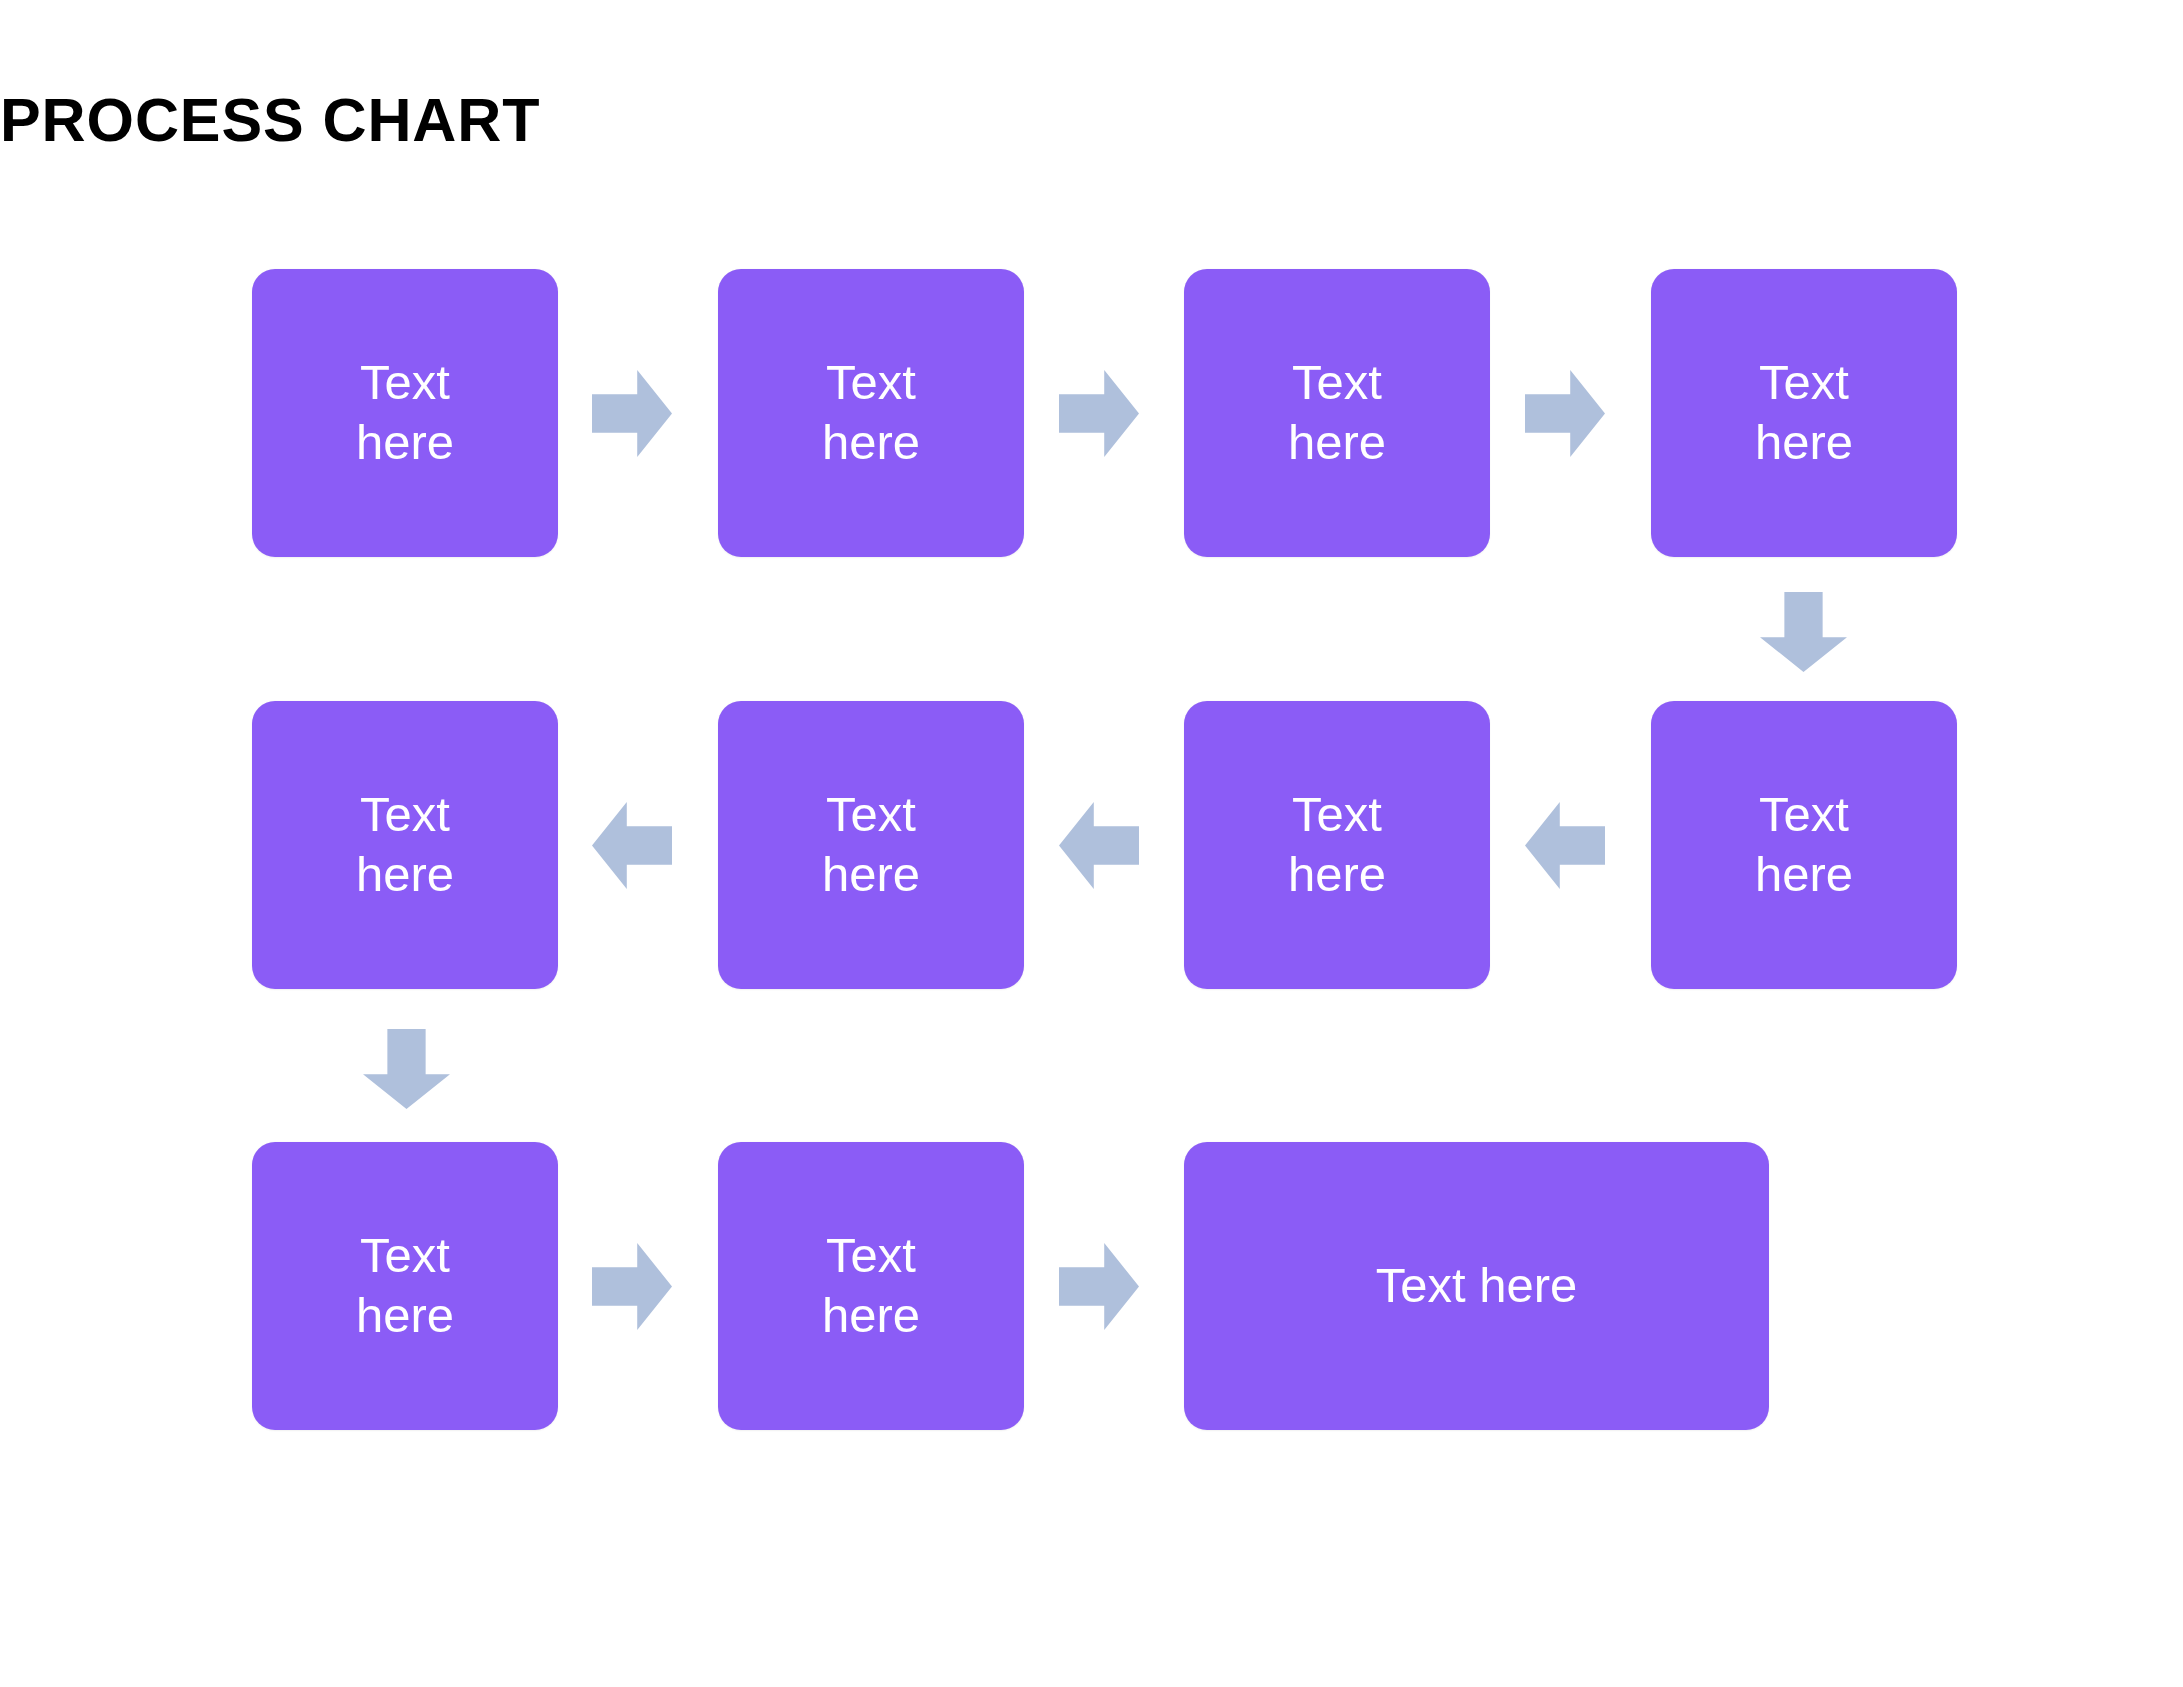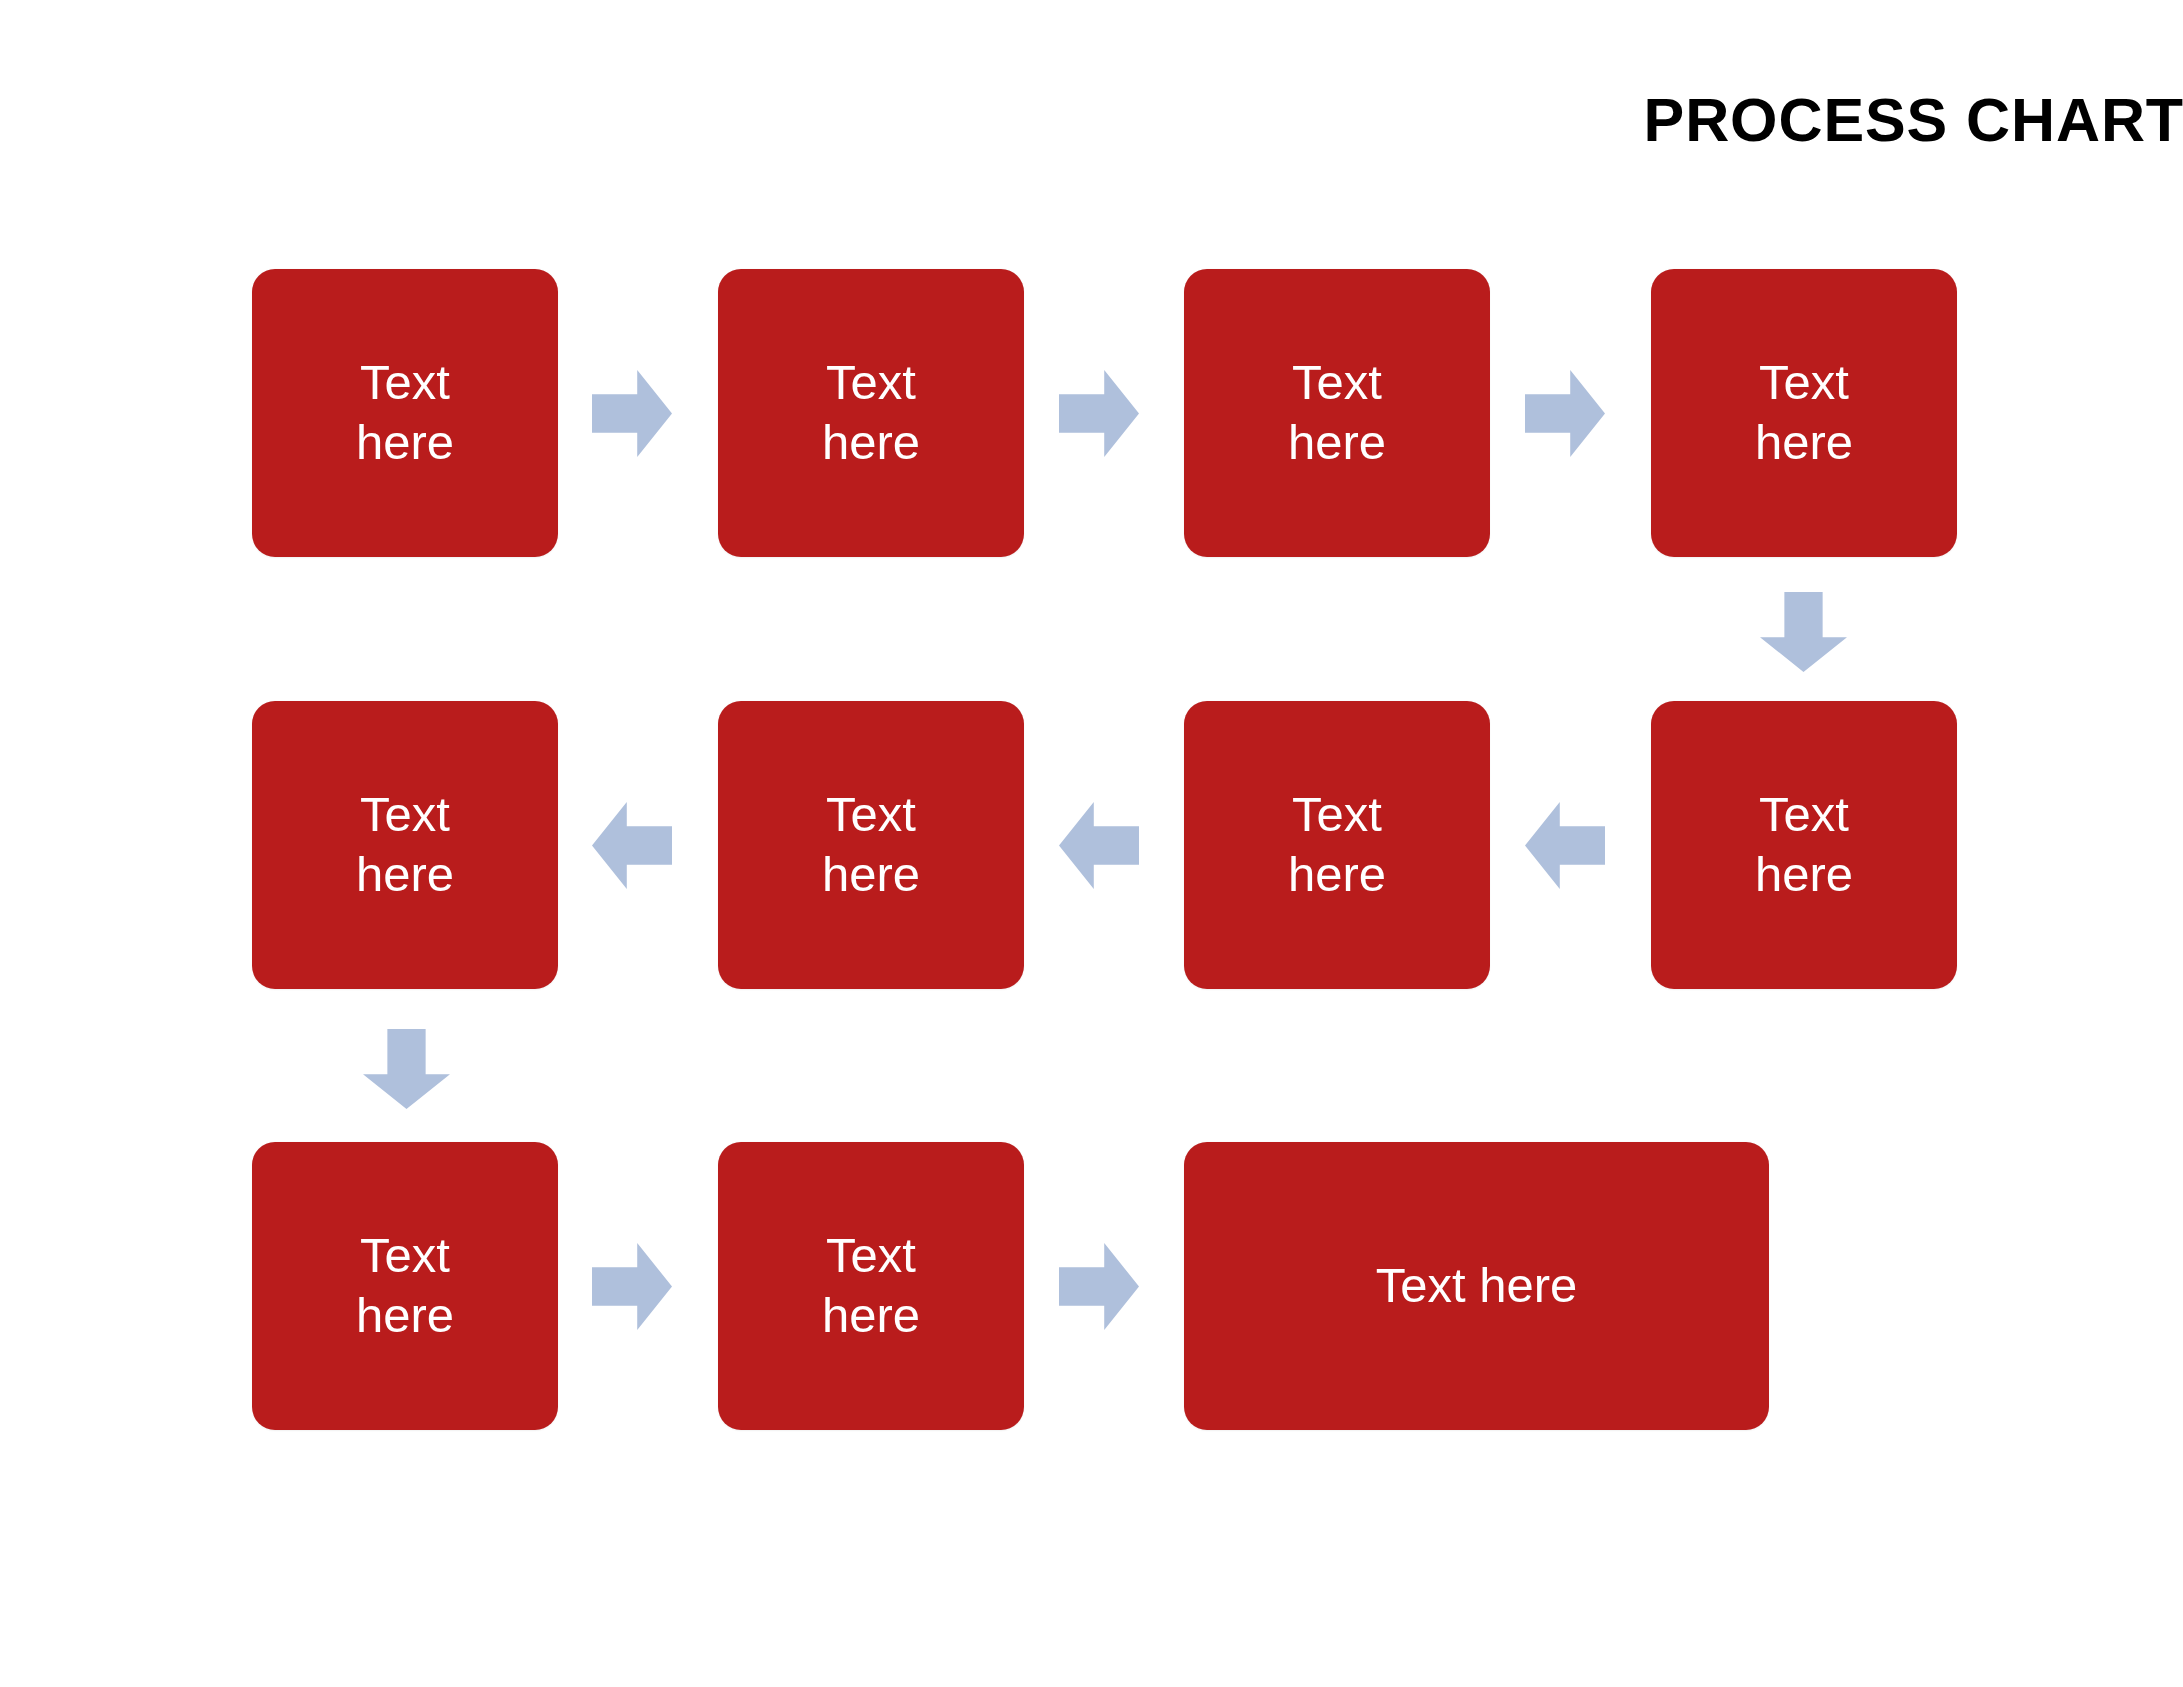--- a/index.html
+++ b/index.html
@@ -19,35 +19,35 @@
     height: 1687px;
     background: #ffffff;
   }
 
   
   .chart-title {
     position: absolute;
     left: 0;
     top: 87px;
     width: 2184px;
-    text-align: right;
+    text-align: left;
     font-family: "Liberation Sans", sans-serif;
     font-weight: bold;
     font-size: 61px;
     letter-spacing: 0.9px;
     color: #000000;
     line-height: 1.1;
     white-space: nowrap;
   }
 
   
   .pbox {
     position: absolute;
     box-sizing: border-box;
-    background: #b91c1c;
+    background: #8b5cf6;
     border-radius: 23px;
     display: flex;
     align-items: center;
     justify-content: center;
     text-align: center;
     color: #ffffff;
     font-family: "Liberation Sans", sans-serif;
     font-weight: normal;
     font-size: 49px;
     line-height: 1.22;

